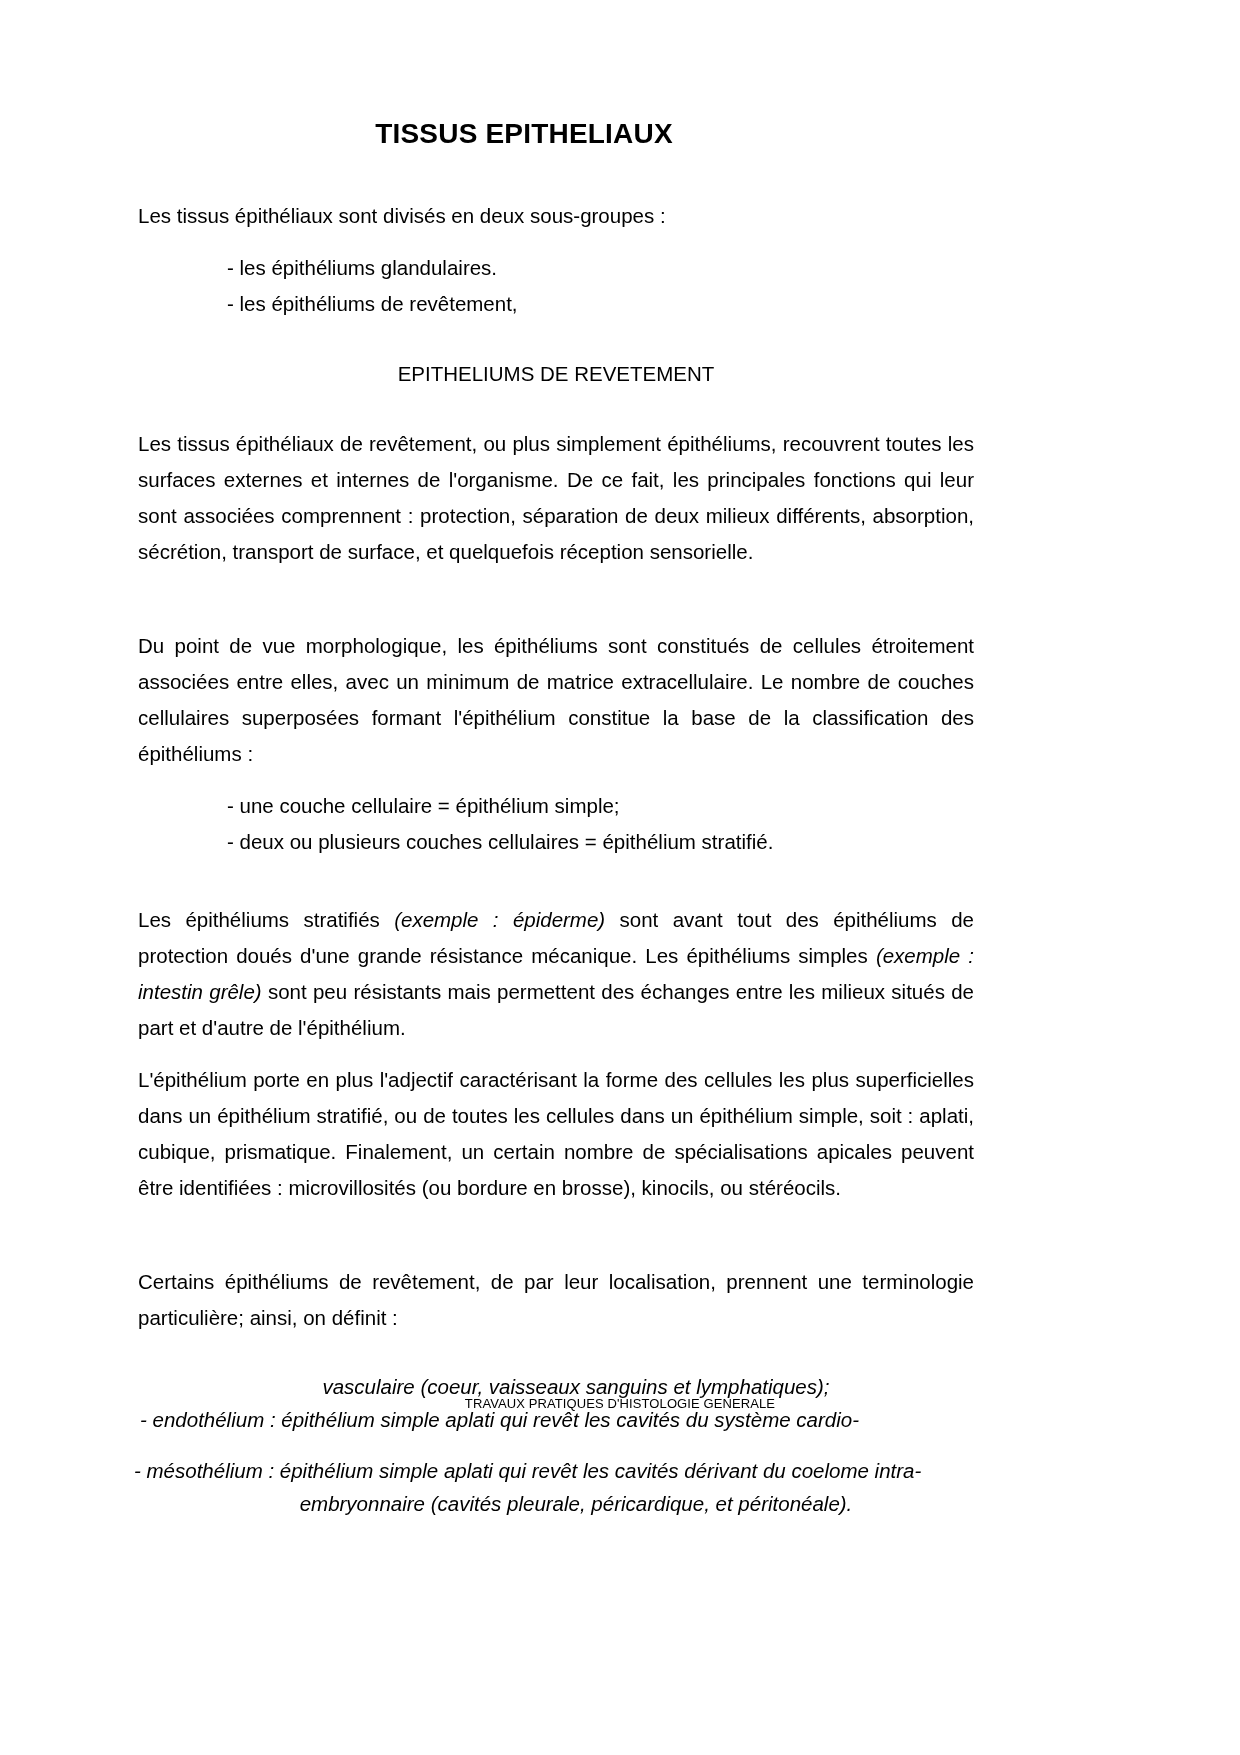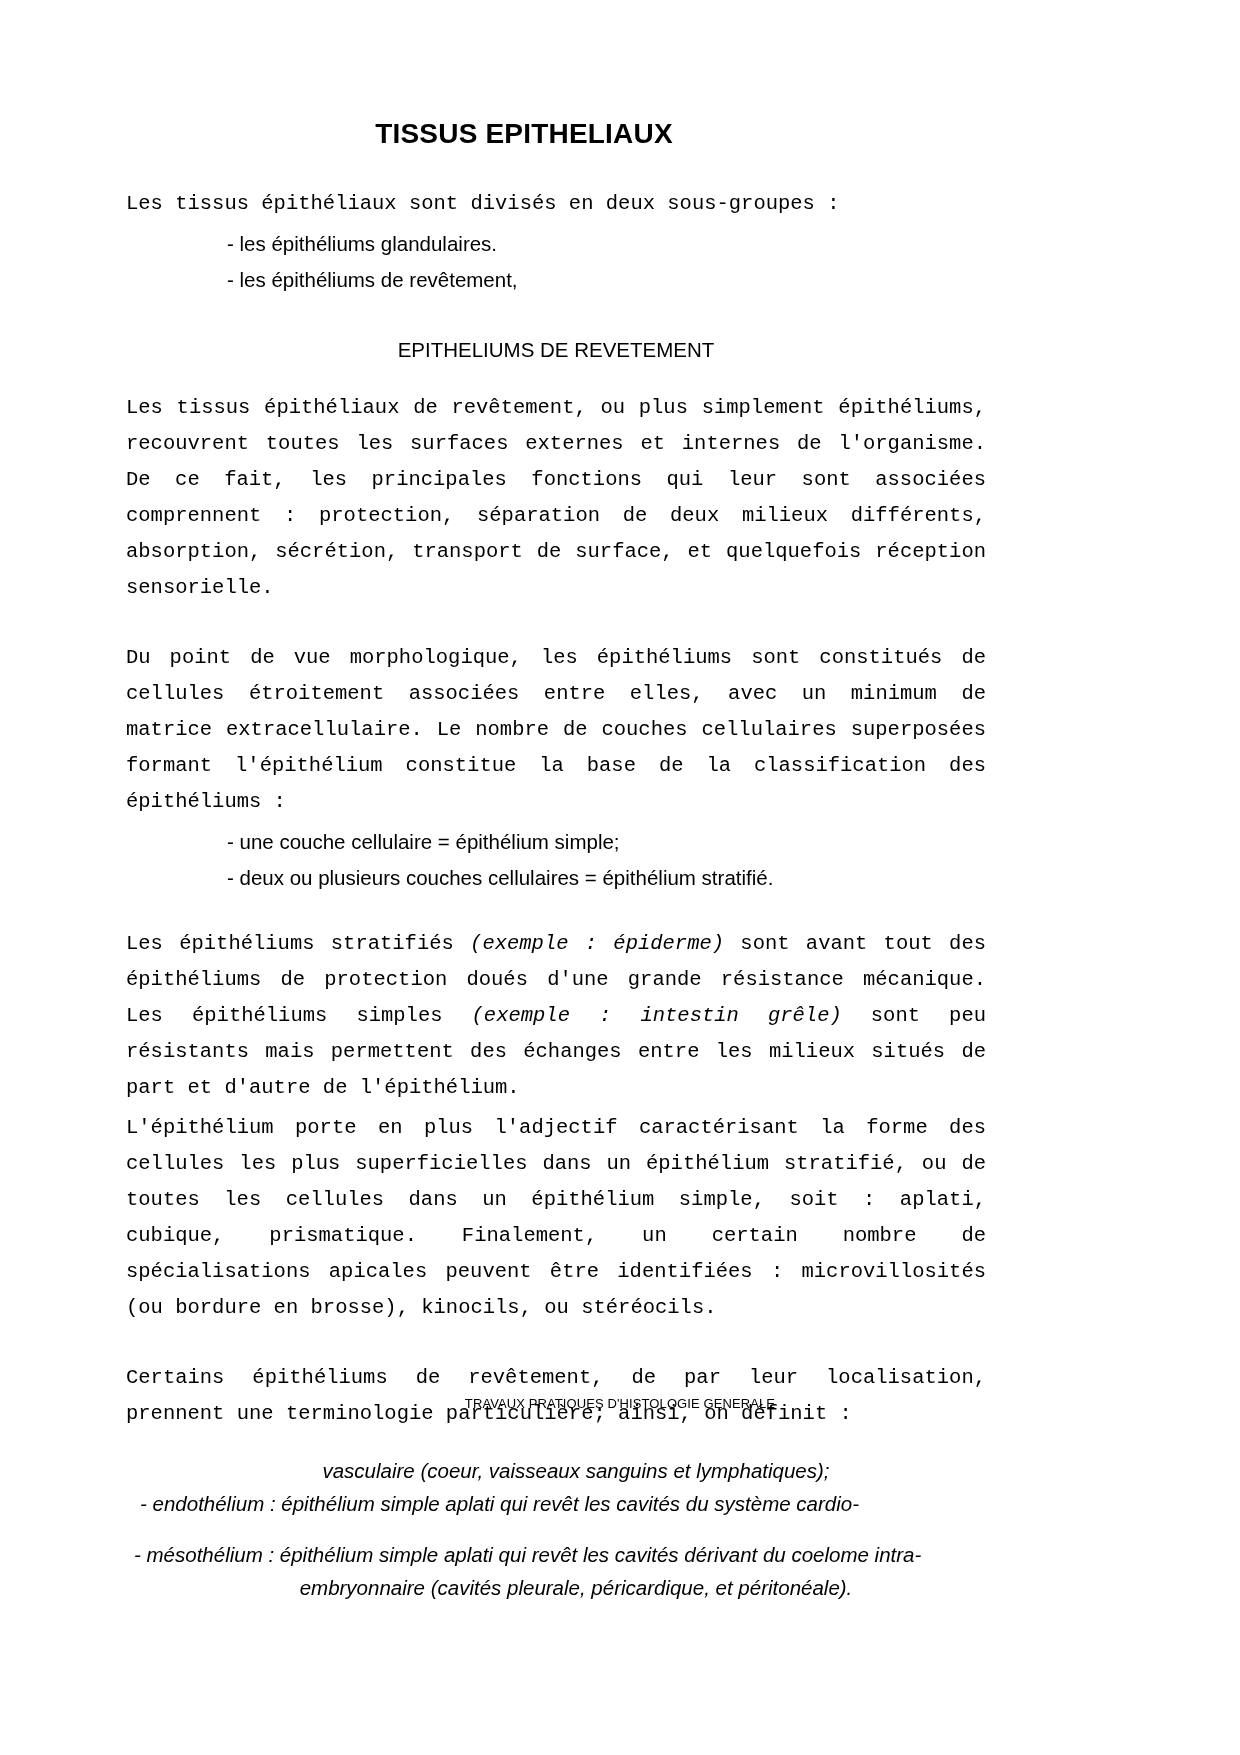--- a/index.html
+++ b/index.html
@@ -38,22 +38,21 @@
     letter-spacing: 0.2px;
     margin: 0;
     padding-top: 118px;
   }
 
   .para {
     font-size: 20.5px;
     line-height: 36px;
     text-align: justify;
     text-justify: inter-word;
-    margin: 4px;
-    font-family: Liberation Mono, monospace;
+    margin: 16px;
   }
 
   .para.left {
     text-align: left;
   }
 
   .indent-line {
     font-size: 20.5px;
     line-height: 36px;
     margin: 0;

